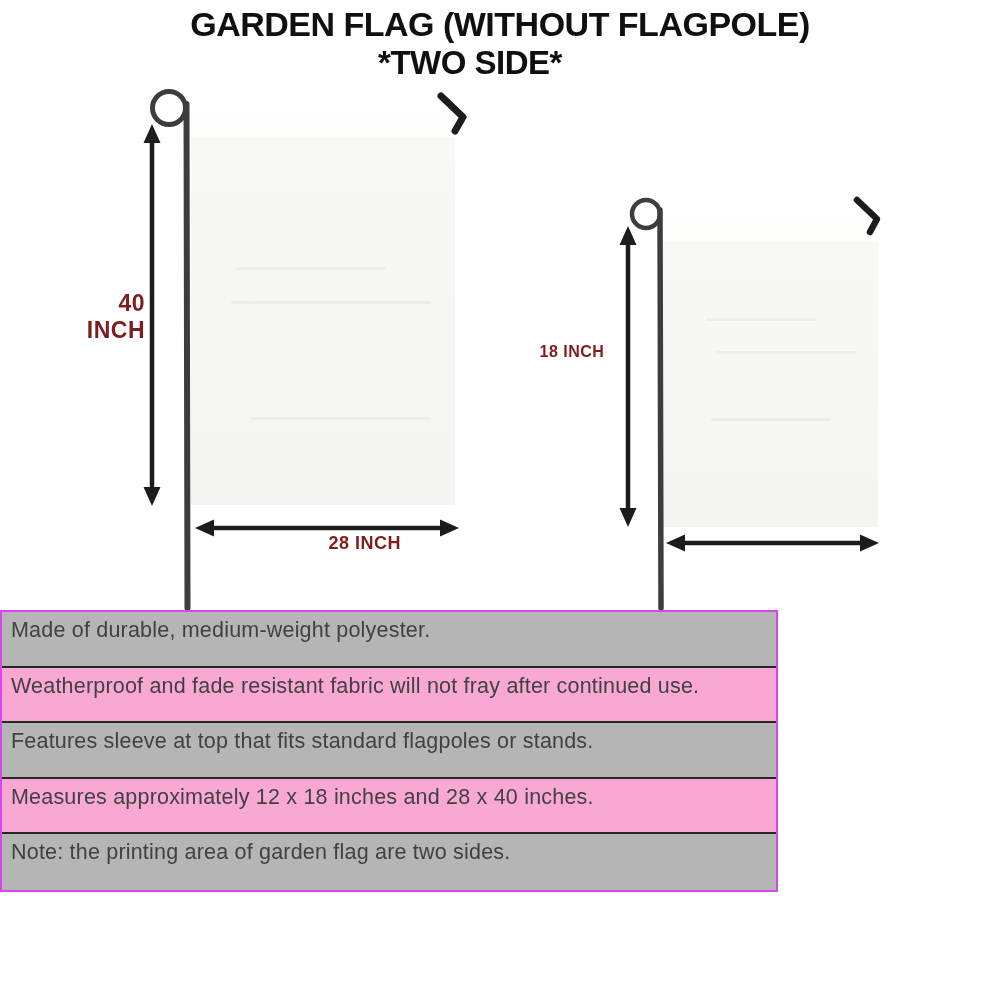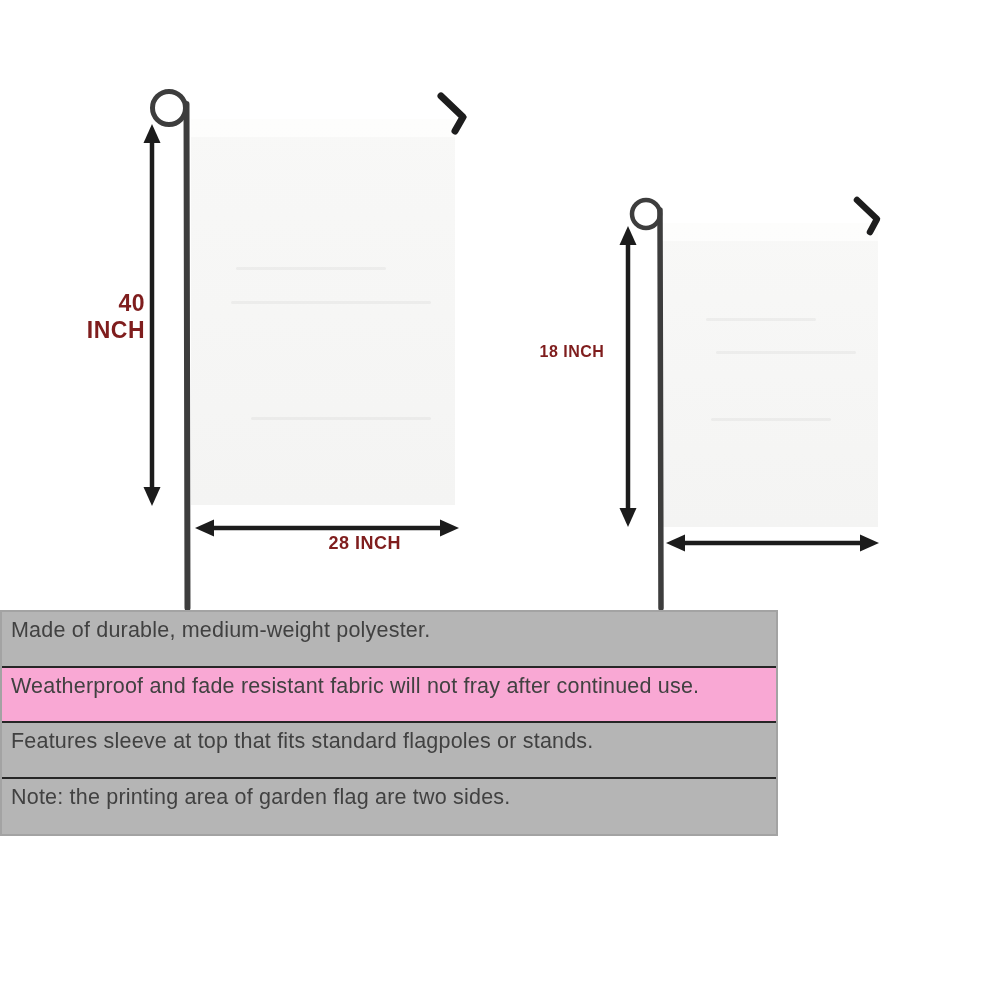--- a/index.html
+++ b/index.html
@@ -29,35 +29,39 @@
   .dim-label{position:absolute;font-weight:bold;color:#7f1d1d;letter-spacing:0.5px;}
   .lbl-40{left:55px;top:290px;width:90px;font-size:23px;text-align:right;}
   .lbl-28{left:241px;top:533px;width:160px;font-size:18px;text-align:right;}
   .lbl-18{left:527px;top:343px;width:90px;font-size:16px;text-align:center;}
   .lbl-12{left:691px;top:551px;width:160px;font-size:22px;text-align:center;}
   
   .overlay{position:absolute;left:0;top:0;width:1000px;height:1000px;pointer-events:none;}
   
   .features{
     position:absolute;left:0;top:610px;width:774px;
-    border:2px solid #a3a3a3;
+    border:2px solid #d946ef;
   }
   .feature-row{height:55.5px;box-sizing:border-box;border-bottom:2px solid #262626;}
   .feature-row:last-child{border-bottom:none;}
   .row-shaded{background:#b5b5b5;}
   .row-plain{background:#f9a8d4;}
   .feature-text{
     padding:5px 0 0 9px;font-size:21.5px;color:#414141;letter-spacing:0.2px;line-height:1.25;
   }
 </style>
 </head>
 <body>
 
 <div class="page">
 
+  <div class="title-wrap">
+    <div class="title-line1">GARDEN FLAG (WITHOUT FLAGPOLE)</div>
+    <div class="title-line2">*TWO SIDE*</div>
+  </div>
 
   <div class="flag flag-large">
     <div class="flag-sleeve"></div>
     <div class="crease c1"></div>
     <div class="crease c2"></div>
     <div class="crease c3"></div>
   </div>
 
   <div class="flag flag-small">
     <div class="flag-sleeve"></div>
@@ -114,18 +118,21 @@
   <div class="features">
     <div class="feature-row row-shaded">
       <div class="feature-text">Made of durable, medium-weight polyester.</div>
     </div>
     <div class="feature-row row-plain">
       <div class="feature-text">Weatherproof and fade resistant fabric will not fray after continued use.</div>
     </div>
     <div class="feature-row row-shaded">
       <div class="feature-text">Features sleeve at top that fits standard flagpoles or stands.</div>
     </div>
+    <div class="feature-row row-plain">
+      <div class="feature-text">Measures approximately 12 x 18 inches and 28 x 40 inches.</div>
+    </div>
     <div class="feature-row row-shaded">
       <div class="feature-text">Note: the printing area of garden flag are two sides.</div>
     </div>
   </div>
 
 </div>
 
 </body></html>

